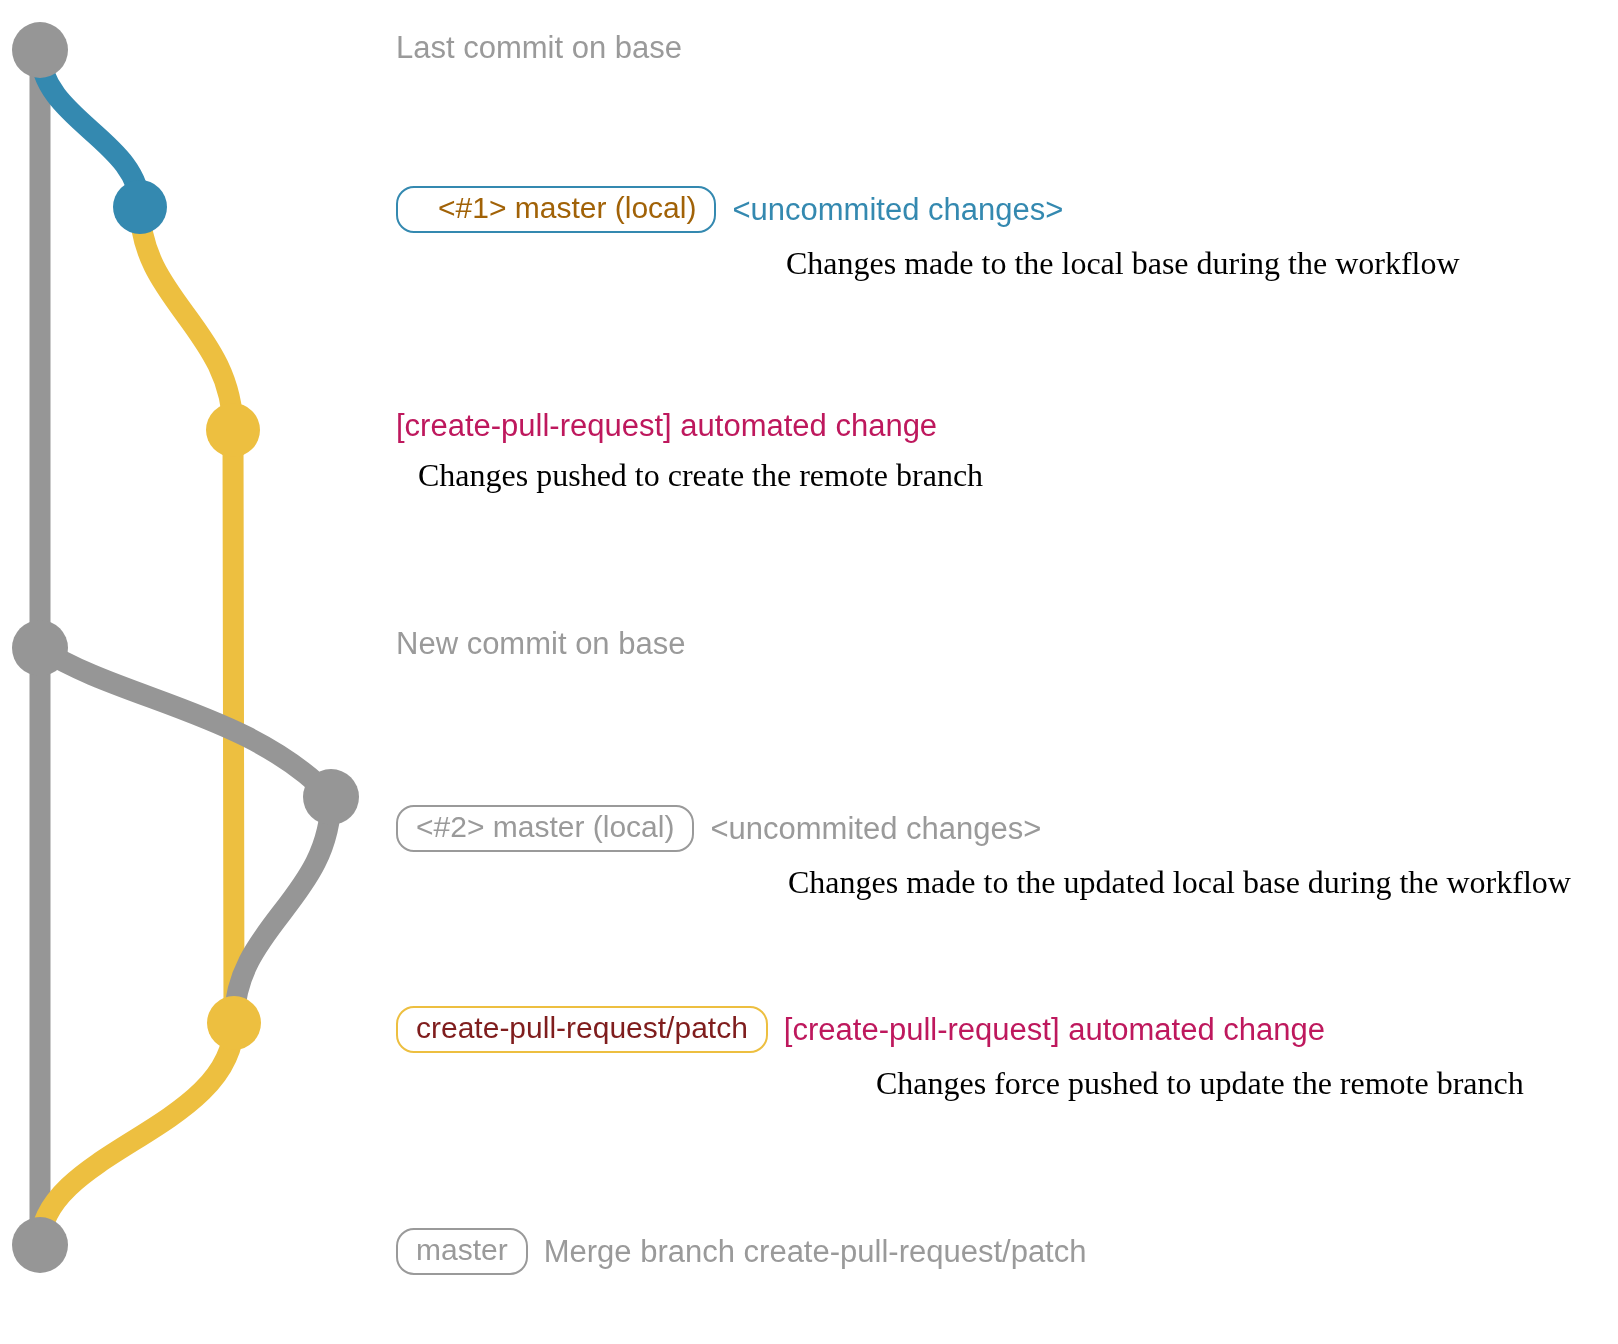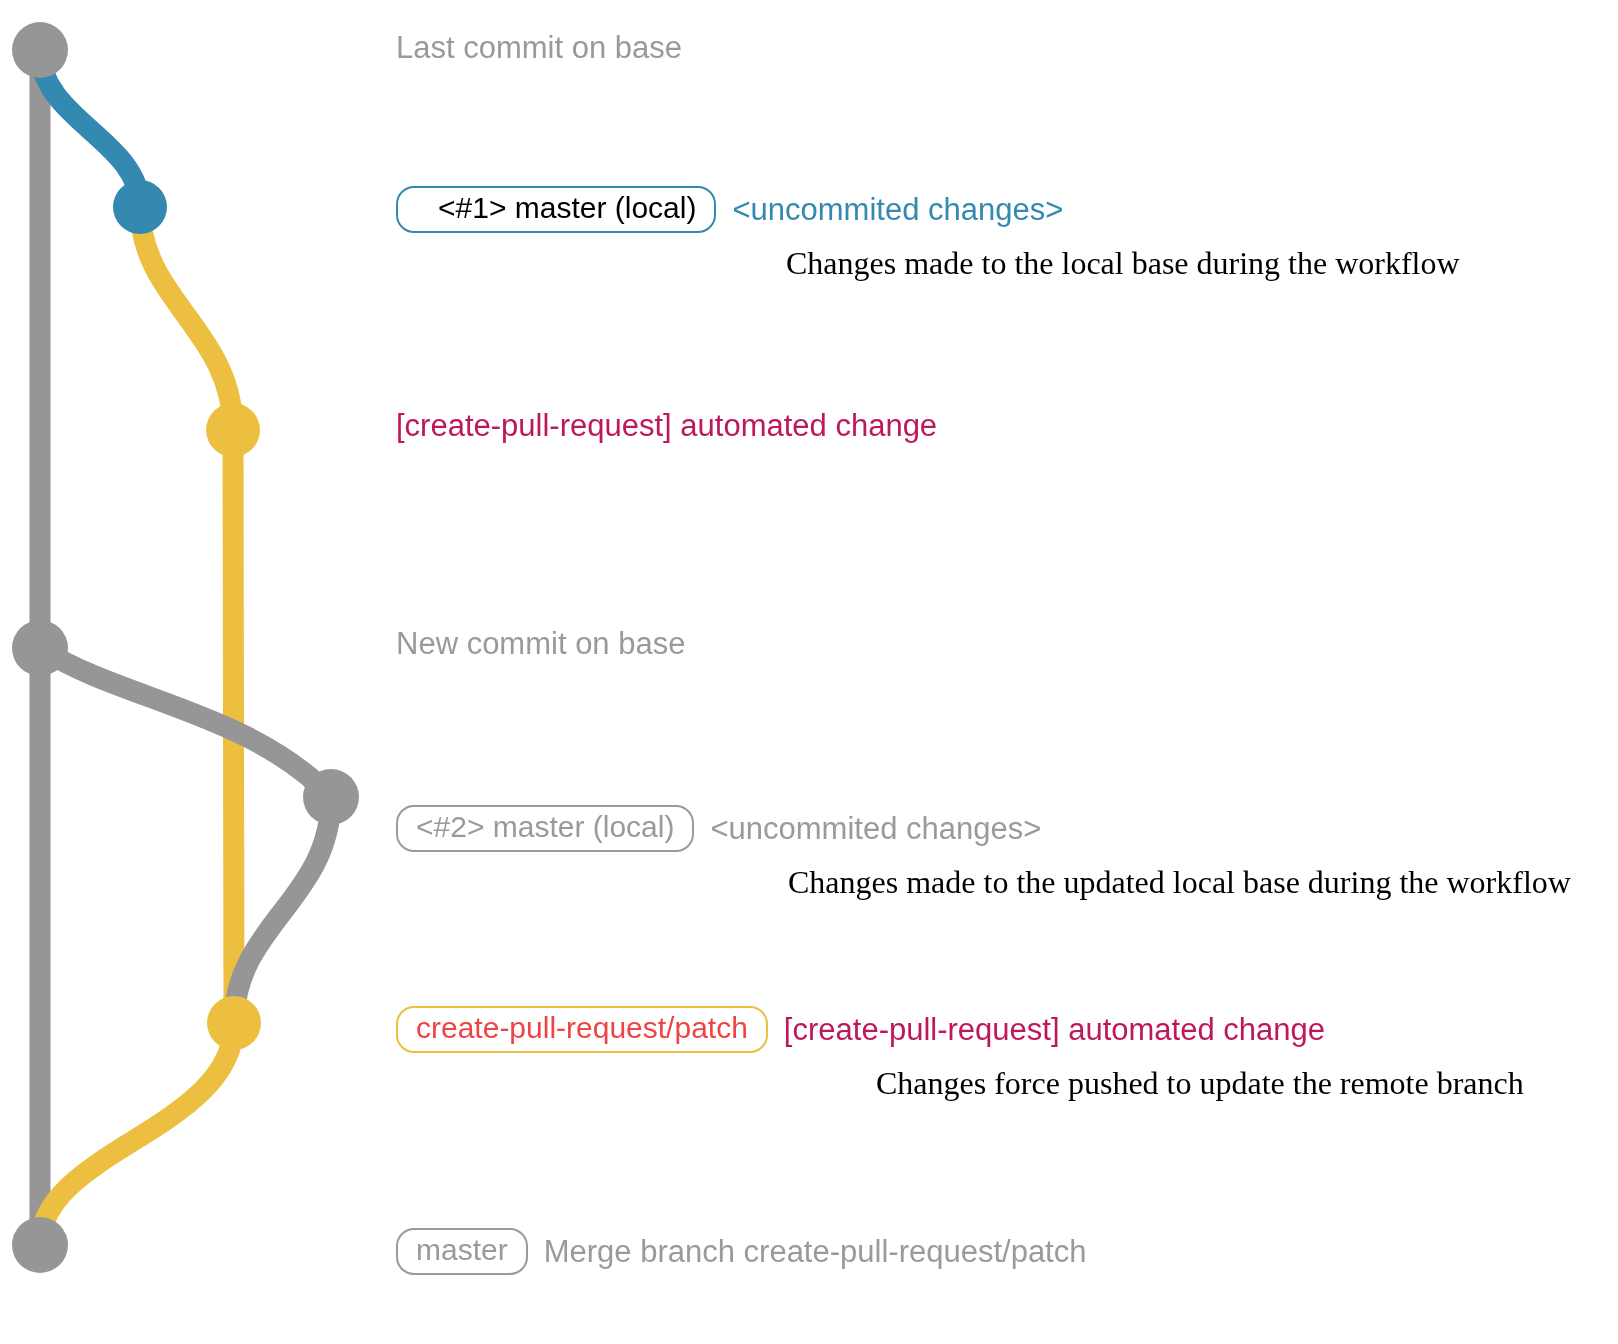--- a/index.html
+++ b/index.html
@@ -51,22 +51,22 @@
     border: 2px solid #9a9a9a;
     border-radius: 18px;
     padding: 5px 18px 8px 18px;
     color: #9a9a9a;
     font-size: 30px;
     line-height: 1.0;
     font-family: "Liberation Sans", sans-serif;
     background: #ffffff;
     box-sizing: border-box;
   }
-  .badge.blue  { border-color: #3489b0; color: #000000; padding-left: 40px; }
-  .badge.yellow{ border-color: #edbf40; color: #ef4444; }
+  .badge.blue  { border-color: #3489b0; color: #a16207; padding-left: 40px; }
+  .badge.yellow{ border-color: #edbf40; color: #7f1d1d; }
   .badge.gray  { border-color: #9a9a9a; color: #9a9a9a; }
 
   .commit-msg {
     font-size: 31px;
     line-height: 1.0;
     font-family: "Liberation Sans", sans-serif;
     color: #9a9a9a;
     margin-left: 16px;
     white-space: nowrap;
   }
@@ -125,20 +125,21 @@
       <span class="badge blue">&lt;#1&gt; master (local)</span>
       <span class="commit-msg blue">&lt;uncommited changes&gt;</span>
     </div>
     <div class="desc" style="margin-left:390px;">Changes made to the local base during the workflow</div>
   </div>
 
   <div class="row" style="top:410px;">
     <div class="row-main">
       <span class="commit-msg yellow nomargin">[create-pull-request] automated change</span>
     </div>
+    <div class="desc" style="margin-left:22px; margin-top:16px;">Changes pushed to create the remote branch</div>
   </div>
 
   <div class="row" style="top:628px;">
     <div class="row-main">
       <span class="commit-msg gray nomargin">New commit on base</span>
     </div>
   </div>
 
   <div class="row" style="top:782px;margin-top:23px;">
     <div class="row-main">

